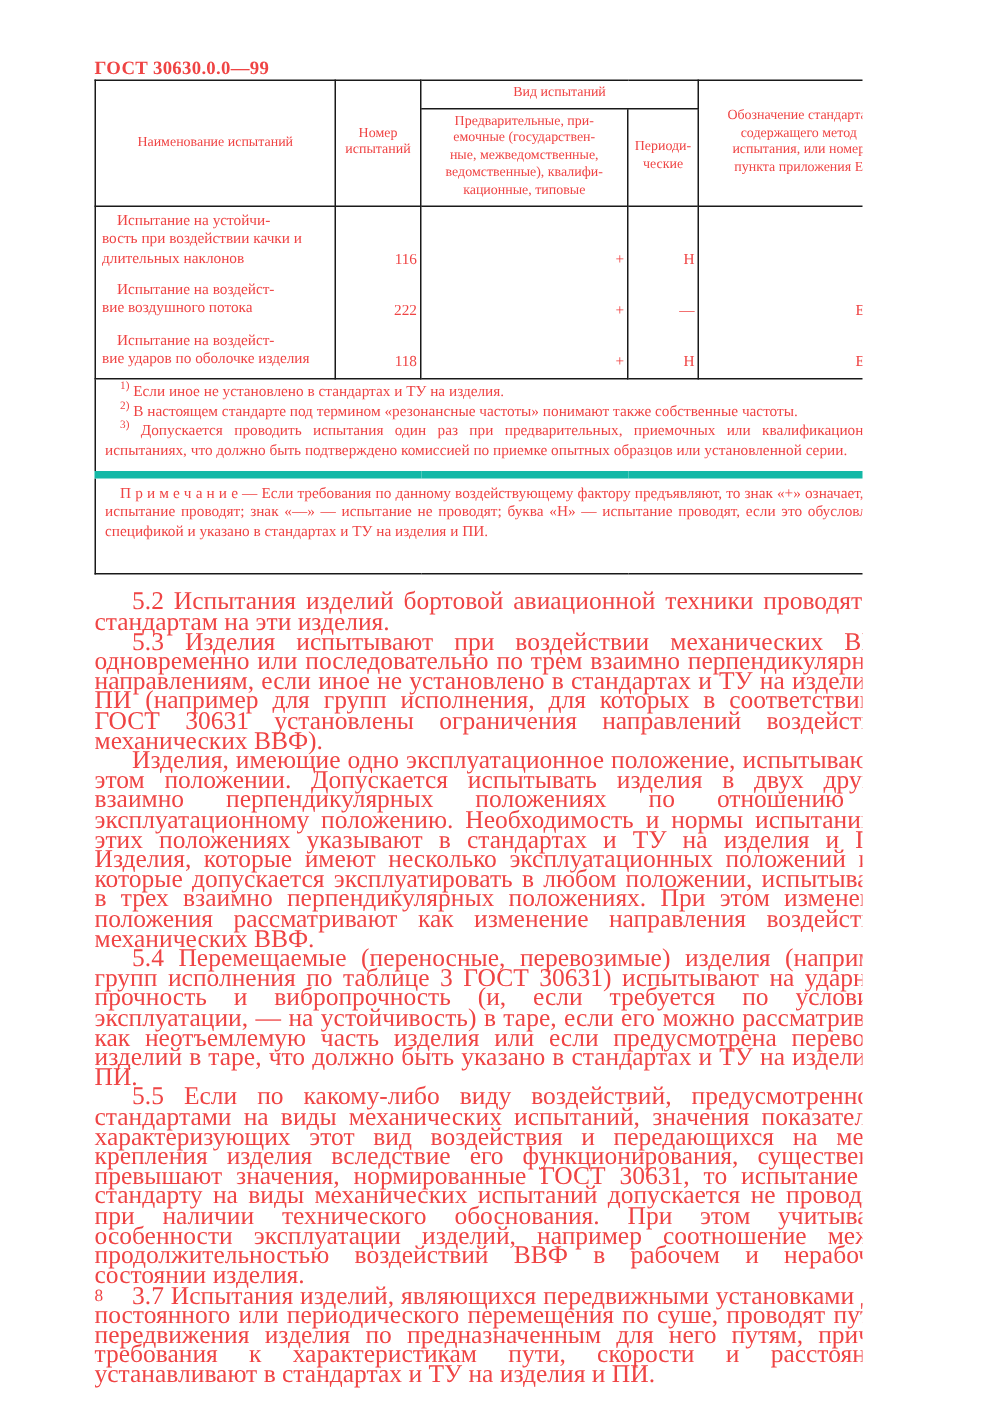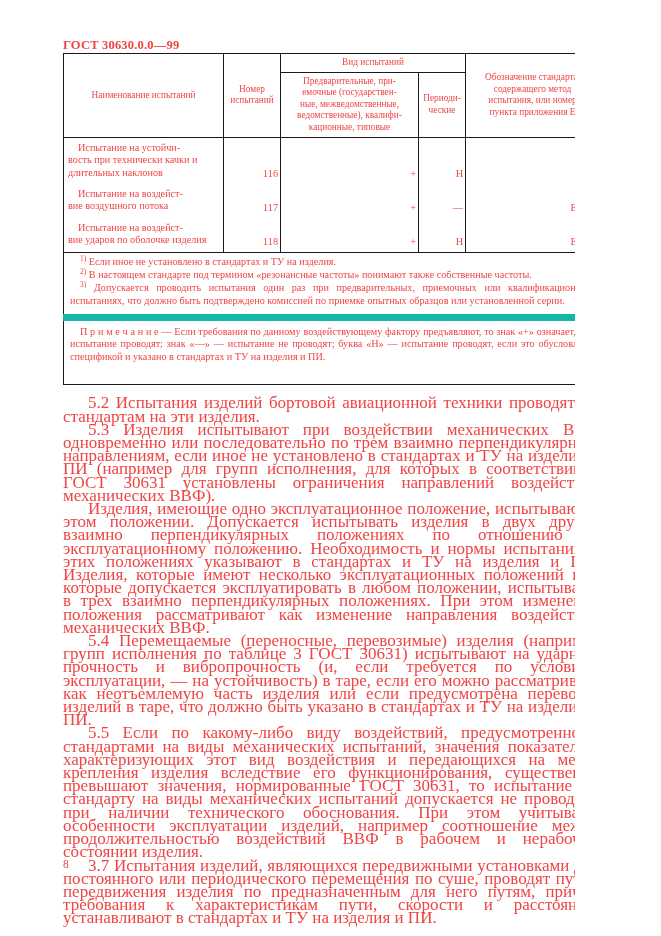--- a/index.html
+++ b/index.html
@@ -21,21 +21,21 @@
   td.cell-name {
     border-left: 1px solid #1a1a1a; border-right: 1px solid #1a1a1a;
     font-size: 10.2px; line-height: 1.22; white-space: pre-line;
     text-indent: 10px; text-align: left; padding: 4px 3px 5px 4px; vertical-align: bottom;
   }
   td.cell-val {
     border-left: 1px solid #1a1a1a; border-right: 1px solid #1a1a1a;
     font-size: 10.2px; text-align: right; vertical-align: bottom; padding: 3px 2px 5px;
   }
   tr.last-data td { border-bottom: 1px solid #1a1a1a; }
-  td.footnotes-cell { border-bottom: 7px solid #14b8a6; padding: 3px 6px 6px; font-size: 10.2px; line-height: 1.27; }
+  td.footnotes-cell { border-bottom: 5px solid #14b8a6; padding: 3px 6px 6px; font-size: 10.2px; line-height: 1.27; }
   .footnote { text-align: justify; text-indent: 10px; }
   .footnote sup { font-size: 7.5px; line-height: 0; }
   td.note-cell { padding: 5px 6px 20px; font-size: 10.2px; line-height: 1.27; }
   .note-para { text-align: justify; text-indent: 10px; }
 
   .body-text { margin-top: 11px; font-size: 17px; line-height: 13.2px; text-align: justify; width: 536px; }
   .body-text p { margin: 0; text-indent: 25px; }
 
   .page-number { position: absolute; left: 63px; top: 858px; font-size: 11.5px; }
 </style>
@@ -72,31 +72,31 @@
 ные, межведомственные,
 ведомственные), квалифи-
 кационные, типовые</th>
         <th>Периоди-
 ческие</th>
       </tr>
     </thead>
     <tbody>
       <tr>
         <td class="cell-name">Испытание на устойчи-
-вость при технически качки и
+вость при воздействии качки и
 длительных наклонов</td>
         <td class="cell-val">116</td>
         <td class="cell-val">+</td>
         <td class="cell-val">Н</td>
         <td class="cell-val">Е.1.9</td>
       </tr>
       <tr>
         <td class="cell-name">Испытание на воздейст-
 вие воздушного потока</td>
-        <td class="cell-val">117</td>
+        <td class="cell-val">222</td>
         <td class="cell-val">+</td>
         <td class="cell-val">—</td>
         <td class="cell-val">Е.1.20</td>
       </tr>
       <tr class="last-data">
         <td class="cell-name">Испытание на воздейст-
 вие ударов по оболочке изделия</td>
         <td class="cell-val">118</td>
         <td class="cell-val">+</td>
         <td class="cell-val">Н</td>

